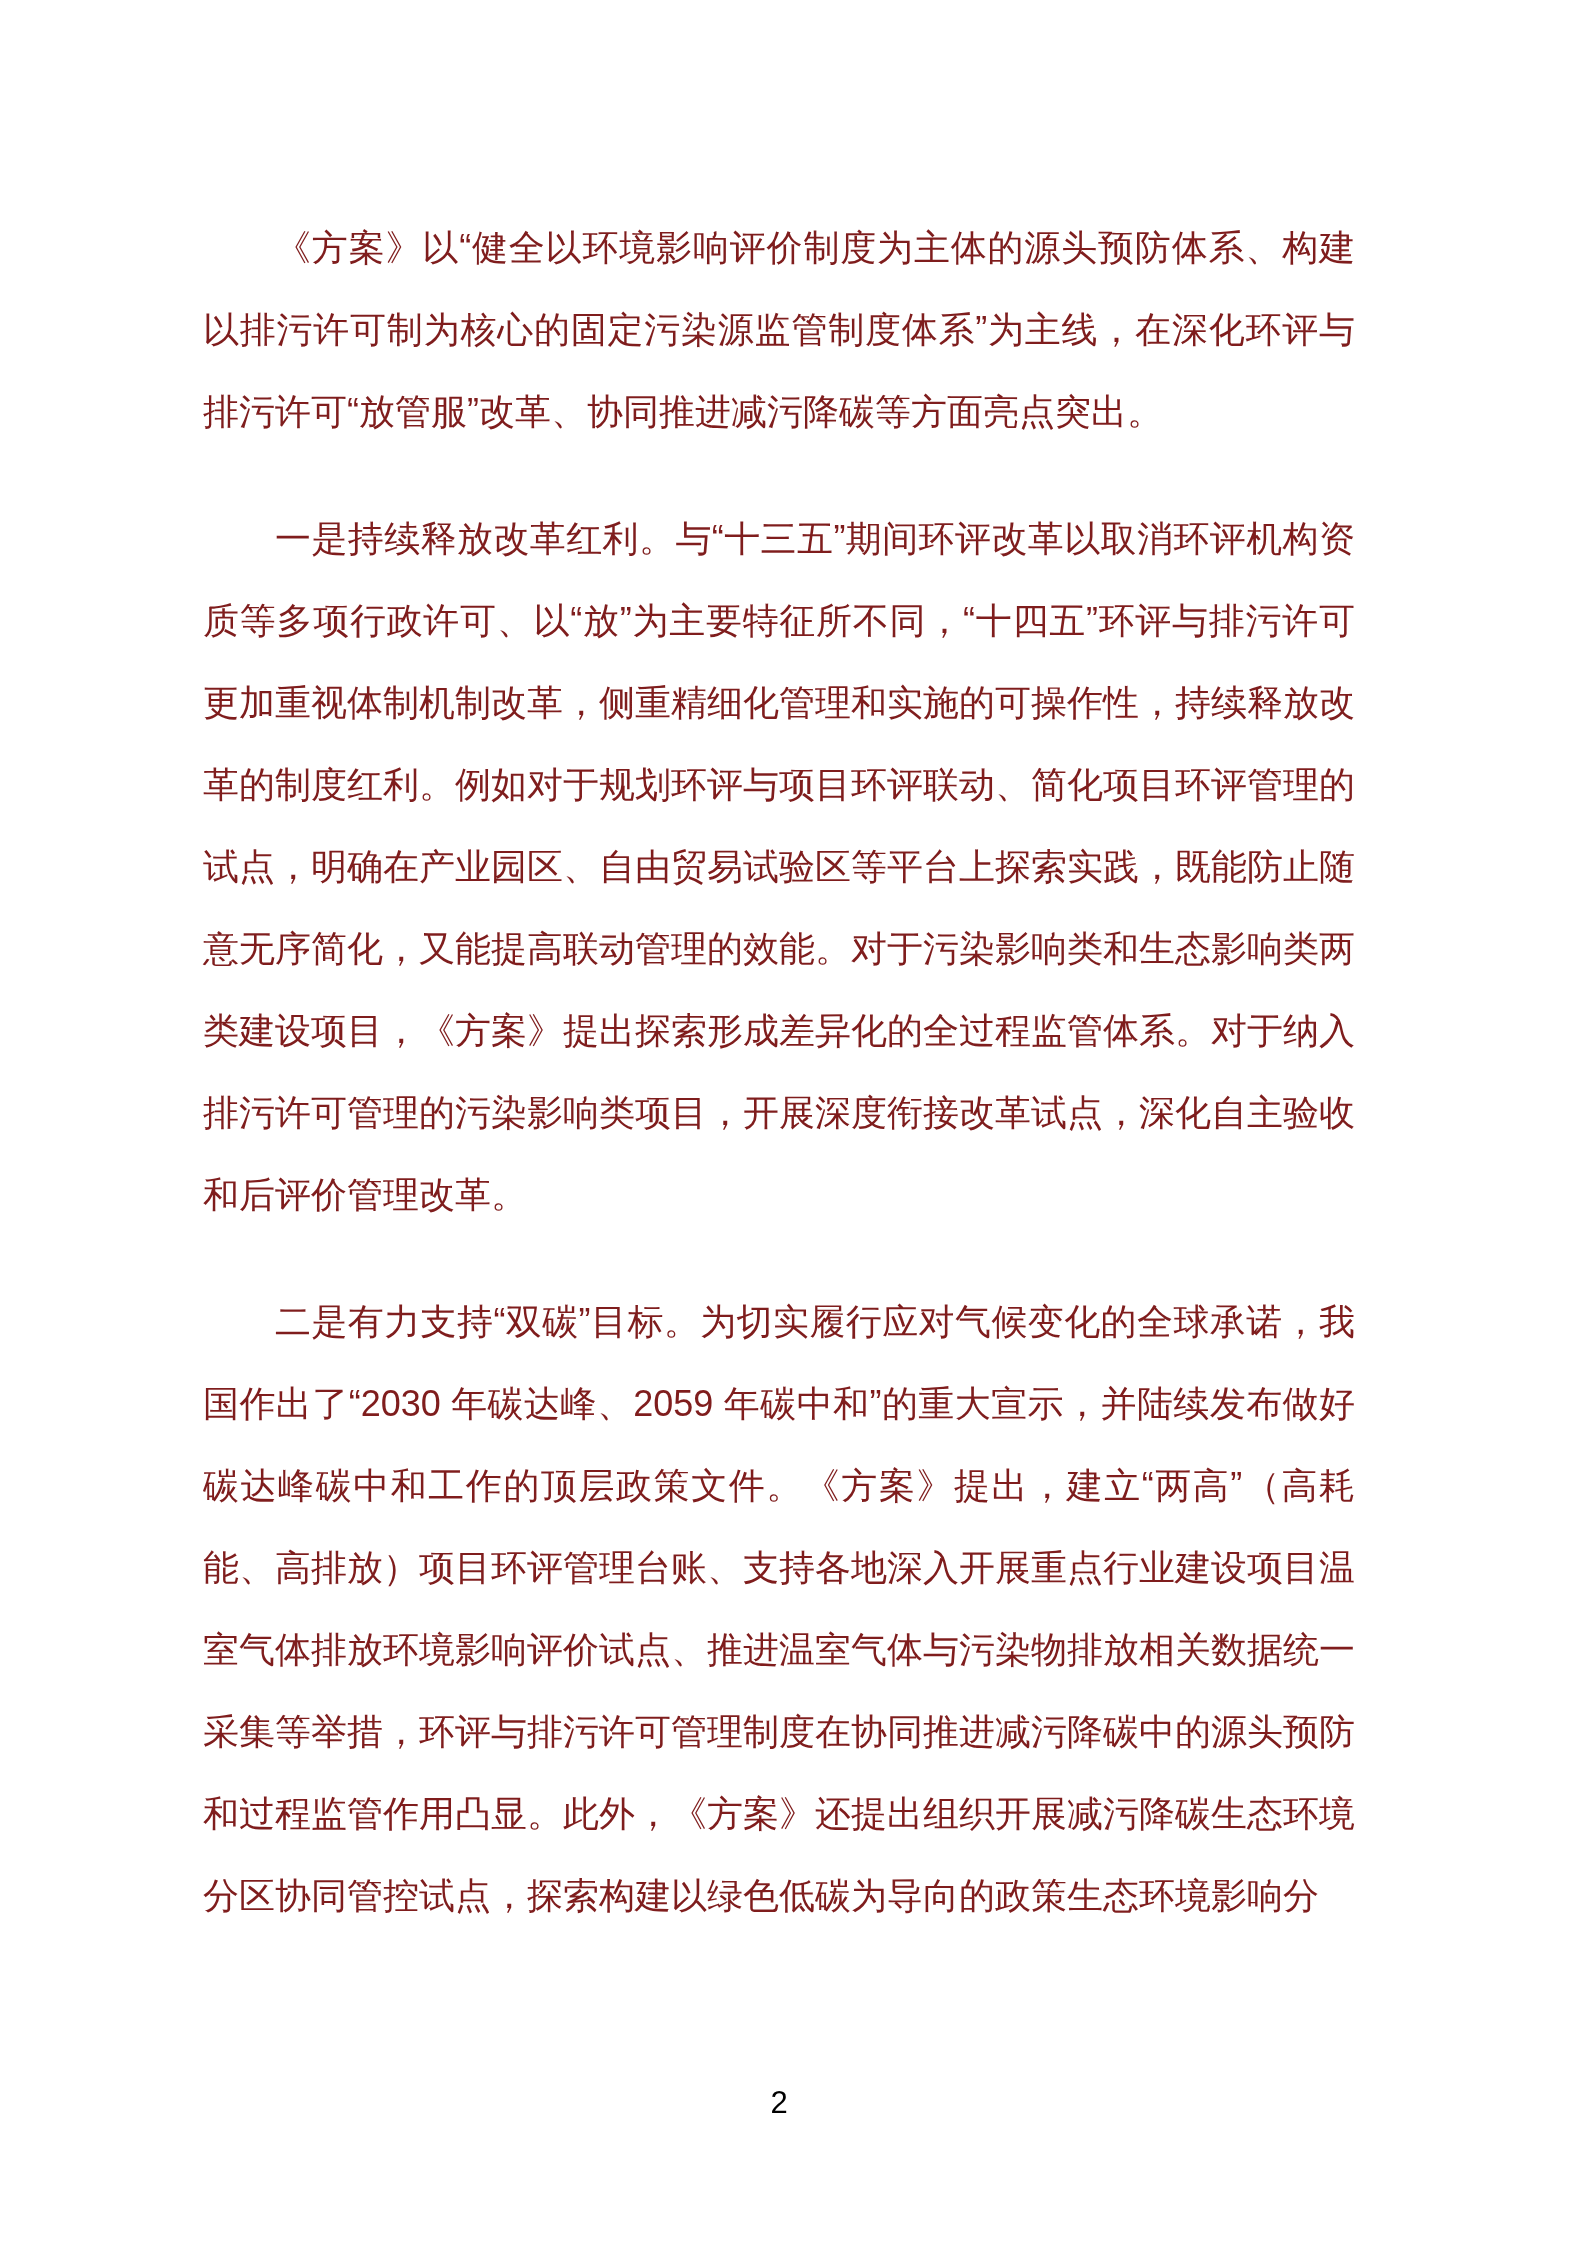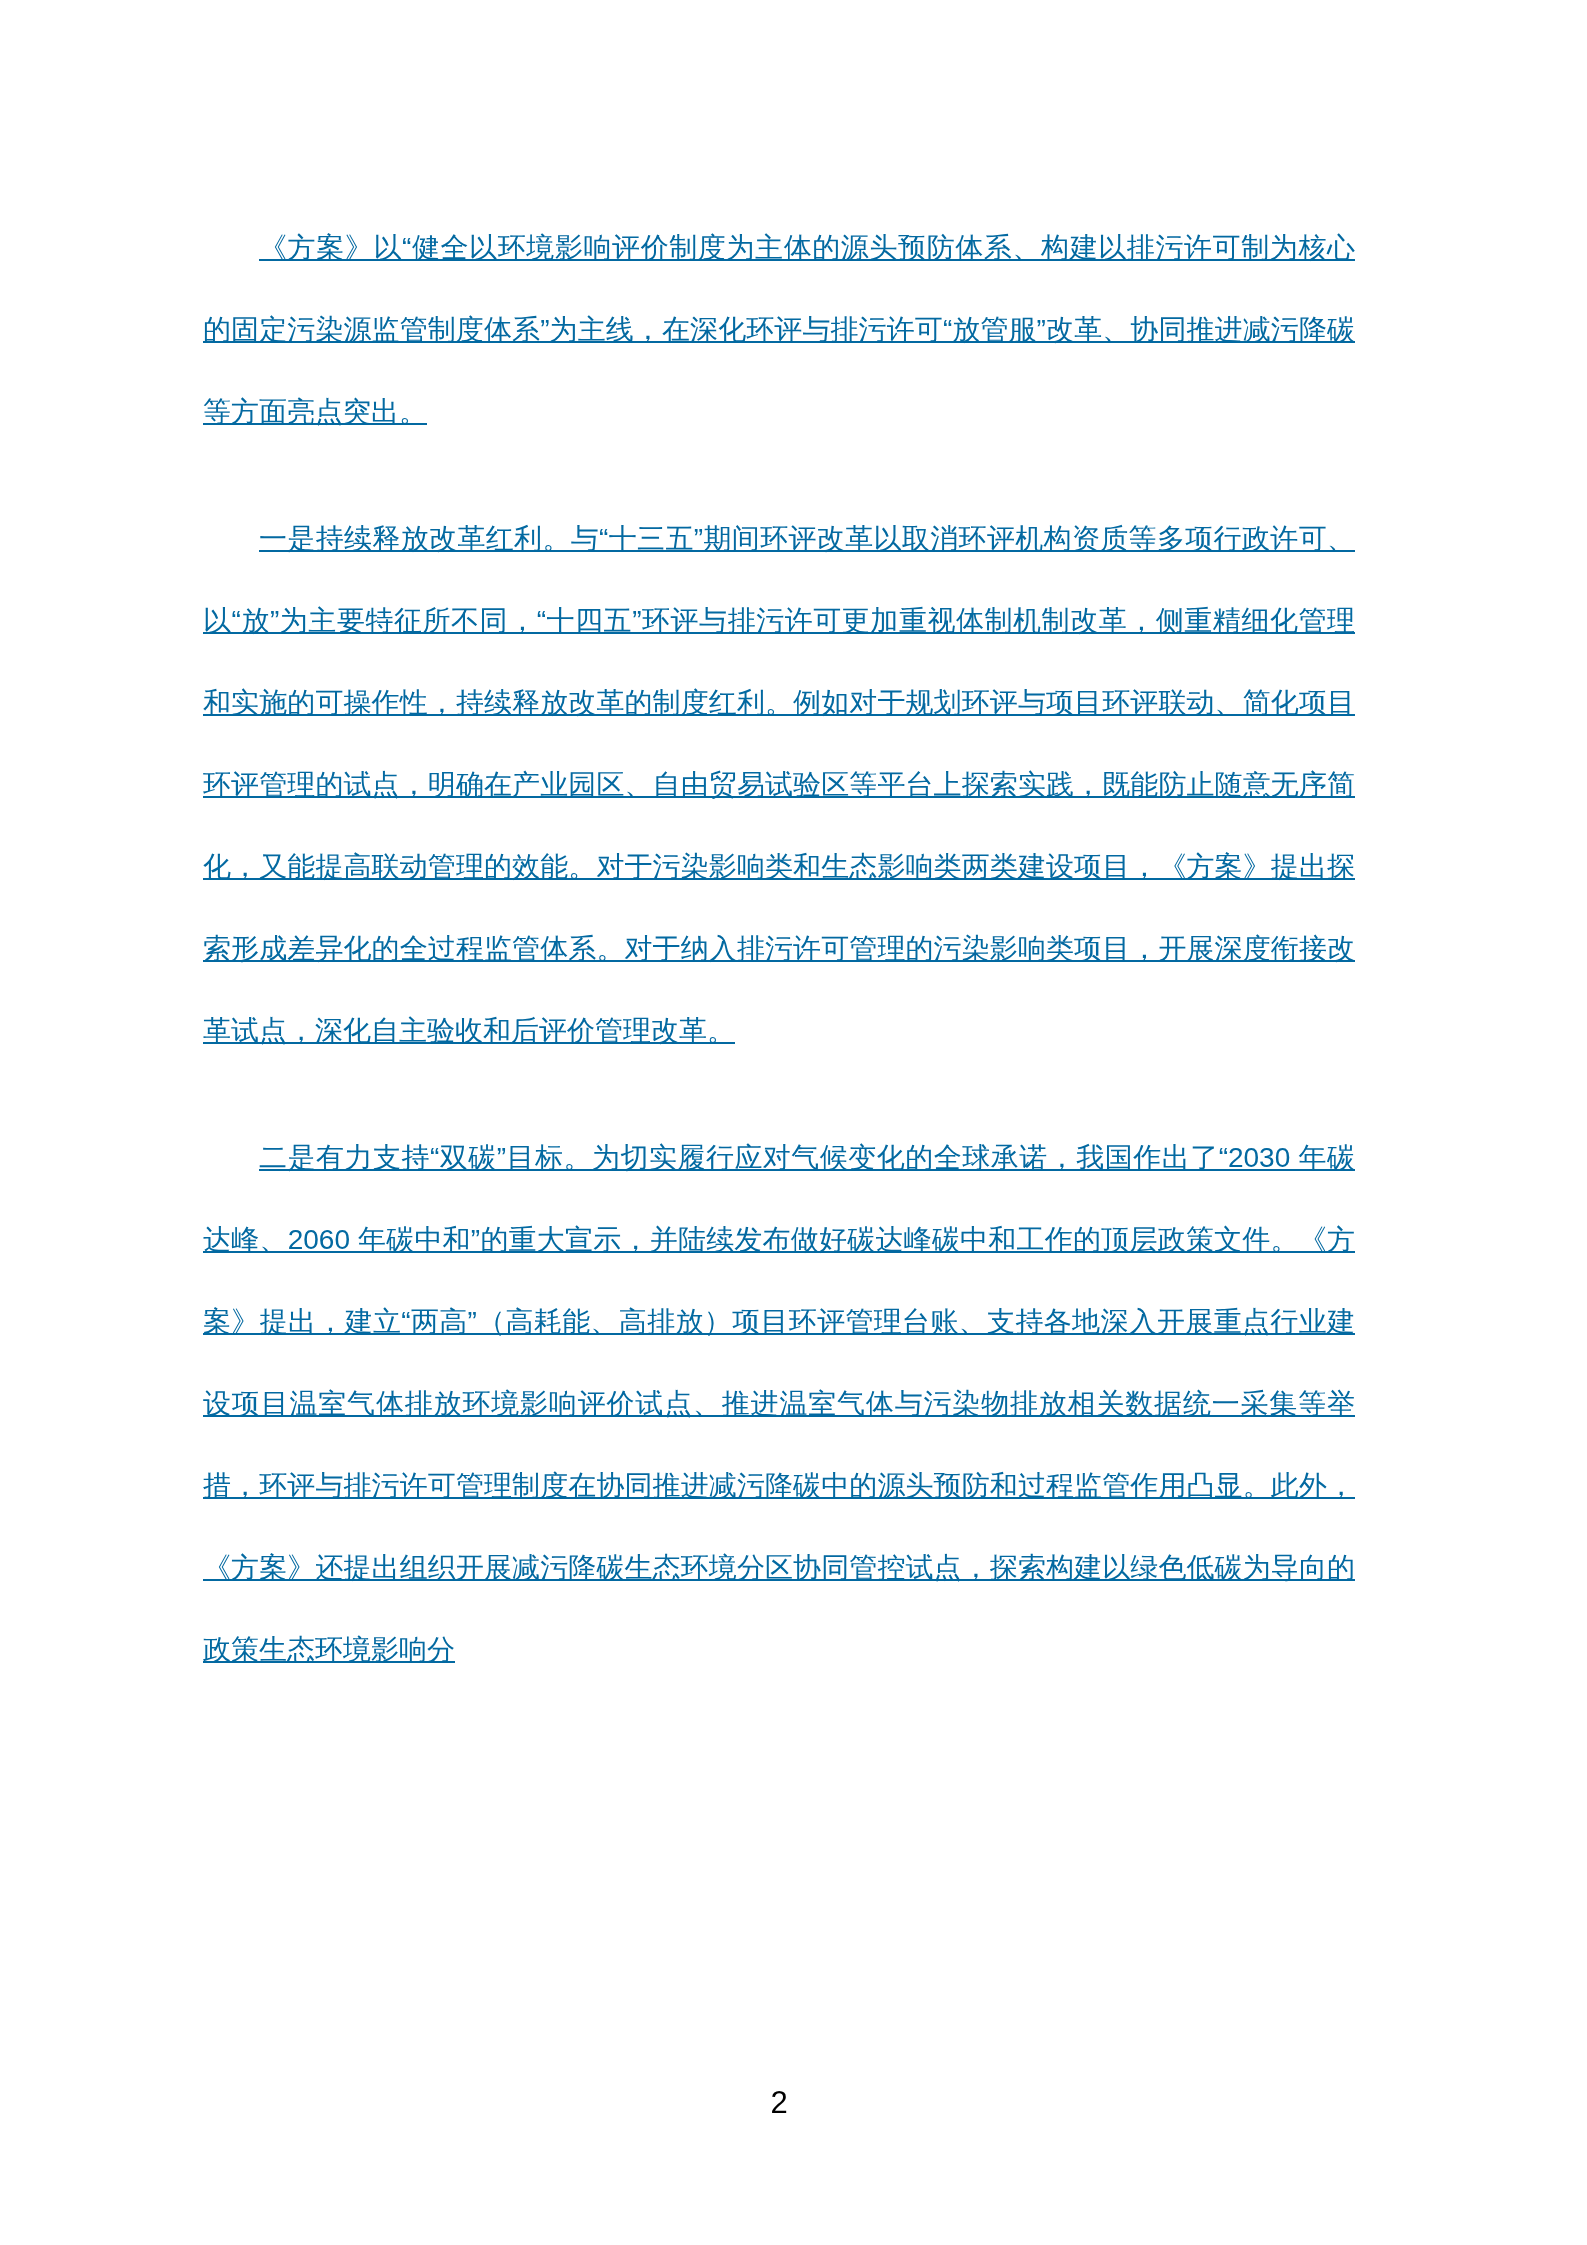--- a/index.html
+++ b/index.html
@@ -17,29 +17,28 @@
     color: #000000;
   }
   .content {
     position: absolute;
     left: 203px;
     top: 207px;
     width: 1152px;
   }
   .content p {
     margin: 0 0 45px 0;
-    font-size: 28px;
+    font-size: 36px;
     line-height: 82px;
     text-align: justify;
     text-justify: inter-character;
     text-indent: 2em;
     letter-spacing: 0;
     word-break: break-all;
-    color: #0369a1;
-    text-decoration: underline;
+    color: #7f1d1d;
   }
   .content p:last-child {
     margin-bottom: 0;
   }
   .footer {
     position: absolute;
     left: 203px;
     top: 2083px;
     width: 1152px;
     text-align: center;
@@ -51,20 +50,20 @@
   }
 </style>
 </head>
 <body>
 
 <div class="page">
 
   <div class="content">
     <p>《方案》以“健全以环境影响评价制度为主体的源头预防体系、构建以排污许可制为核心的固定污染源监管制度体系”为主线，在深化环评与排污许可“放管服”改革、协同推进减污降碳等方面亮点突出。</p>
     <p>一是持续释放改革红利。与“十三五”期间环评改革以取消环评机构资质等多项行政许可、以“放”为主要特征所不同，“十四五”环评与排污许可更加重视体制机制改革，侧重精细化管理和实施的可操作性，持续释放改革的制度红利。例如对于规划环评与项目环评联动、简化项目环评管理的试点，明确在产业园区、自由贸易试验区等平台上探索实践，既能防止随意无序简化，又能提高联动管理的效能。对于污染影响类和生态影响类两类建设项目，《方案》提出探索形成差异化的全过程监管体系。对于纳入排污许可管理的污染影响类项目，开展深度衔接改革试点，深化自主验收和后评价管理改革。</p>
-    <p>二是有力支持“双碳”目标。为切实履行应对气候变化的全球承诺，我国作出了“2030 年碳达峰、2060 年碳中和”的重大宣示，并陆续发布做好碳达峰碳中和工作的顶层政策文件。《方案》提出，建立“两高”（高耗能、高排放）项目环评管理台账、支持各地深入开展重点行业建设项目温室气体排放环境影响评价试点、推进温室气体与污染物排放相关数据统一采集等举措，环评与排污许可管理制度在协同推进减污降碳中的源头预防和过程监管作用凸显。此外，《方案》还提出组织开展减污降碳生态环境分区协同管控试点，探索构建以绿色低碳为导向的政策生态环境影响分</p>
+    <p>二是有力支持“双碳”目标。为切实履行应对气候变化的全球承诺，我国作出了“2030 年碳达峰、2059 年碳中和”的重大宣示，并陆续发布做好碳达峰碳中和工作的顶层政策文件。《方案》提出，建立“两高”（高耗能、高排放）项目环评管理台账、支持各地深入开展重点行业建设项目温室气体排放环境影响评价试点、推进温室气体与污染物排放相关数据统一采集等举措，环评与排污许可管理制度在协同推进减污降碳中的源头预防和过程监管作用凸显。此外，《方案》还提出组织开展减污降碳生态环境分区协同管控试点，探索构建以绿色低碳为导向的政策生态环境影响分</p>
   </div>
 
   <div class="footer">
     <span class="page-number">2</span>
   </div>
 
 </div>
 
 </body></html>

